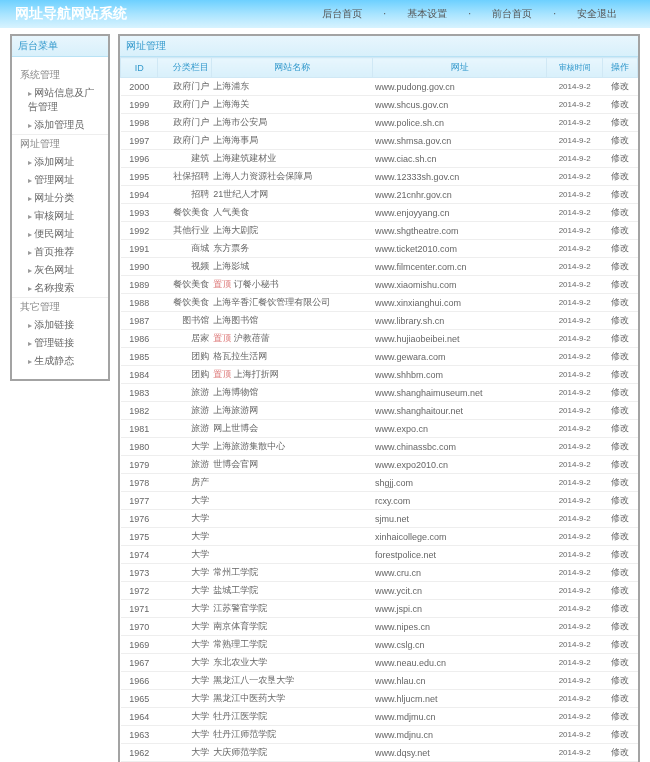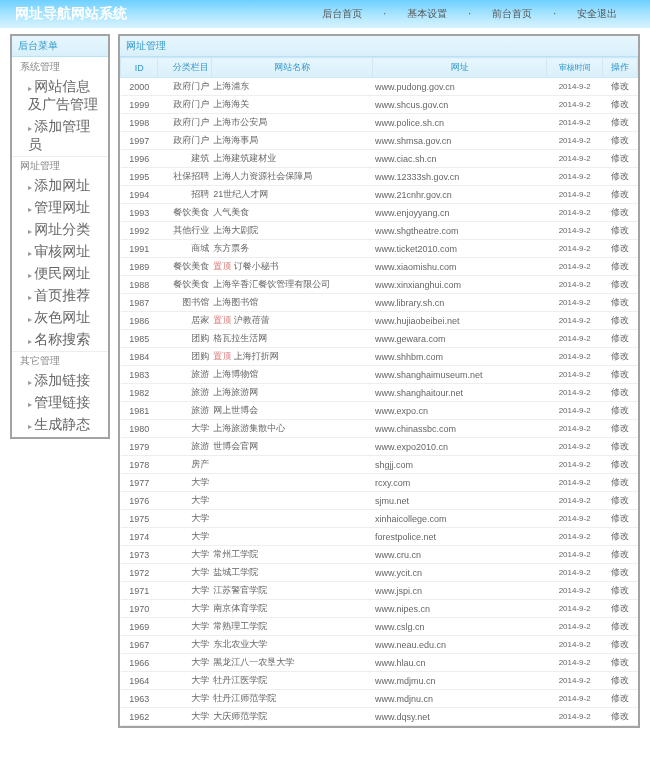--- a/index.html
+++ b/index.html
@@ -5,24 +5,24 @@
 *{margin:0;padding:0;box-sizing:border-box}
 body{font-family:"Microsoft YaHei",Arial,sans-serif;font-size:10px;background:#fff;width:650px;position:relative}
 .header{background:linear-gradient(#6dd0ff,#a8e4ff,#d8f3ff);height:28px;display:flex;align-items:center;padding:4px 15px;color:#fff;font-size:14px;font-weight:bold}
 .header .title{flex:1}
 .header .nav{font-size:10px;color:#555;font-weight:normal}
 .header .nav span{margin:0 18px;cursor:pointer}
 .container{display:flex;padding:6px 10px;gap:8px}
 .sidebar{width:100px;flex-shrink:0}
 .panel{border:2px solid #a3a3a3}
 .panel-title{background:linear-gradient(#e8f6fd,#d8f0fb);padding:3px 6px;color:#3399cc;font-size:10px;border-bottom:1px solid #b8e2f5}
-.panel-body{padding:1px 0}
+.panel-body{padding:9px 0}
 .group-title{padding:2px 8px;color:#888;font-size:10px;border-top:1px solid #eee}
 .group-title:first-child{border-top:none}
-.menu-item{padding:2px 8px 2px 16px;color:#666;font-size:14px;cursor:pointer}
+.menu-item{padding:2px 8px 2px 16px;color:#666;font-size:10px;cursor:pointer}
 .menu-item:before{content:"▸ ";color:#999;font-size:8px}
 .main{flex:1;min-width:0}
 .table{width:100%;border-collapse:collapse;font-size:9px}
 .table th{background:linear-gradient(#e8f6fd,#d8f0fb);color:#3399cc;padding:3px 2px;border:1px solid #d0e8f5;font-weight:normal}
 .table td{padding:2px;border-bottom:1px solid #eee;color:#666;white-space:nowrap;overflow:hidden;text-overflow:ellipsis}
 .col-id{width:28px;text-align:center}
 .col-cat{width:40px;text-align:right;color:#aaa}
 .col-name{width:110px}
 .col-url{width:130px}
 .col-time{width:42px;text-align:center;color:#aaa;font-size:8px}
@@ -150,20 +150,28 @@
             </tr>
             <tr>
               <td class="col-id">1991</td>
               <td class="col-cat">商城</td>
               <td class="col-name">东方票务</td>
               <td class="col-url">www.ticket2010.com</td>
               <td class="col-time">2014-9-2</td>
               <td class="col-op">修改</td>
             </tr>
             <tr>
+              <td class="col-id">1990</td>
+              <td class="col-cat">视频</td>
+              <td class="col-name">上海影城</td>
+              <td class="col-url">www.filmcenter.com.cn</td>
+              <td class="col-time">2014-9-2</td>
+              <td class="col-op">修改</td>
+            </tr>
+            <tr>
               <td class="col-id">1989</td>
               <td class="col-cat">餐饮美食</td>
               <td class="col-name"><span class="highlight">置顶</span> 订餐小秘书</td>
               <td class="col-url">www.xiaomishu.com</td>
               <td class="col-time">2014-9-2</td>
               <td class="col-op">修改</td>
             </tr>
             <tr>
               <td class="col-id">1988</td>
               <td class="col-cat">餐饮美食</td>
@@ -330,20 +338,28 @@
               <td class="col-name">东北农业大学</td>
               <td class="col-url">www.neau.edu.cn</td>
               <td class="col-time">2014-9-2</td>
               <td class="col-op">修改</td>
             </tr>
             <tr>
               <td class="col-id">1966</td>
               <td class="col-cat">大学</td>
               <td class="col-name">黑龙江八一农垦大学</td>
               <td class="col-url">www.hlau.cn</td>
+              <td class="col-time">2014-9-2</td>
+              <td class="col-op">修改</td>
+            </tr>
+            <tr>
+              <td class="col-id">1965</td>
+              <td class="col-cat">大学</td>
+              <td class="col-name">黑龙江中医药大学</td>
+              <td class="col-url">www.hljucm.net</td>
               <td class="col-time">2014-9-2</td>
               <td class="col-op">修改</td>
             </tr>
             <tr>
               <td class="col-id">1964</td>
               <td class="col-cat">大学</td>
               <td class="col-name">牡丹江医学院</td>
               <td class="col-url">www.mdjmu.cn</td>
               <td class="col-time">2014-9-2</td>
               <td class="col-op">修改</td>

